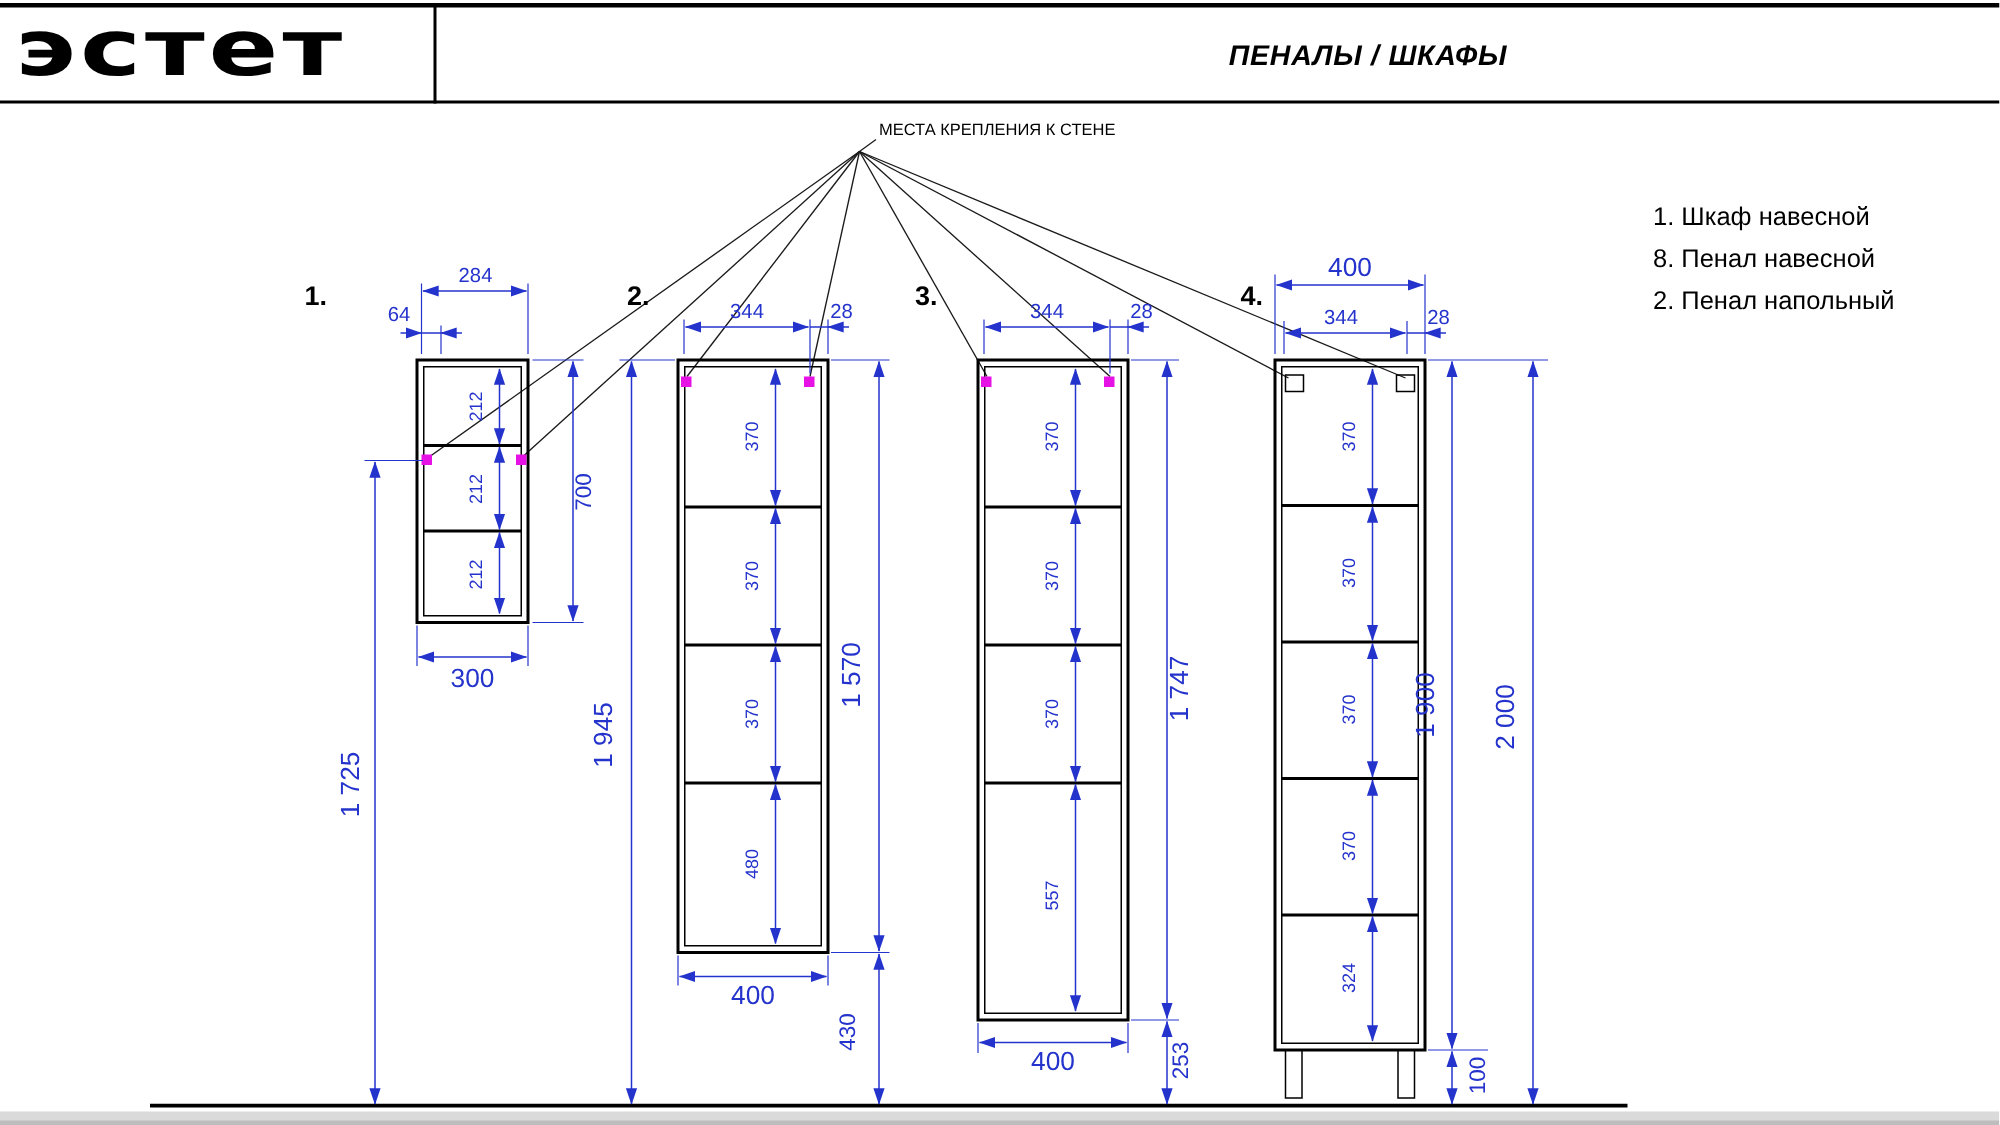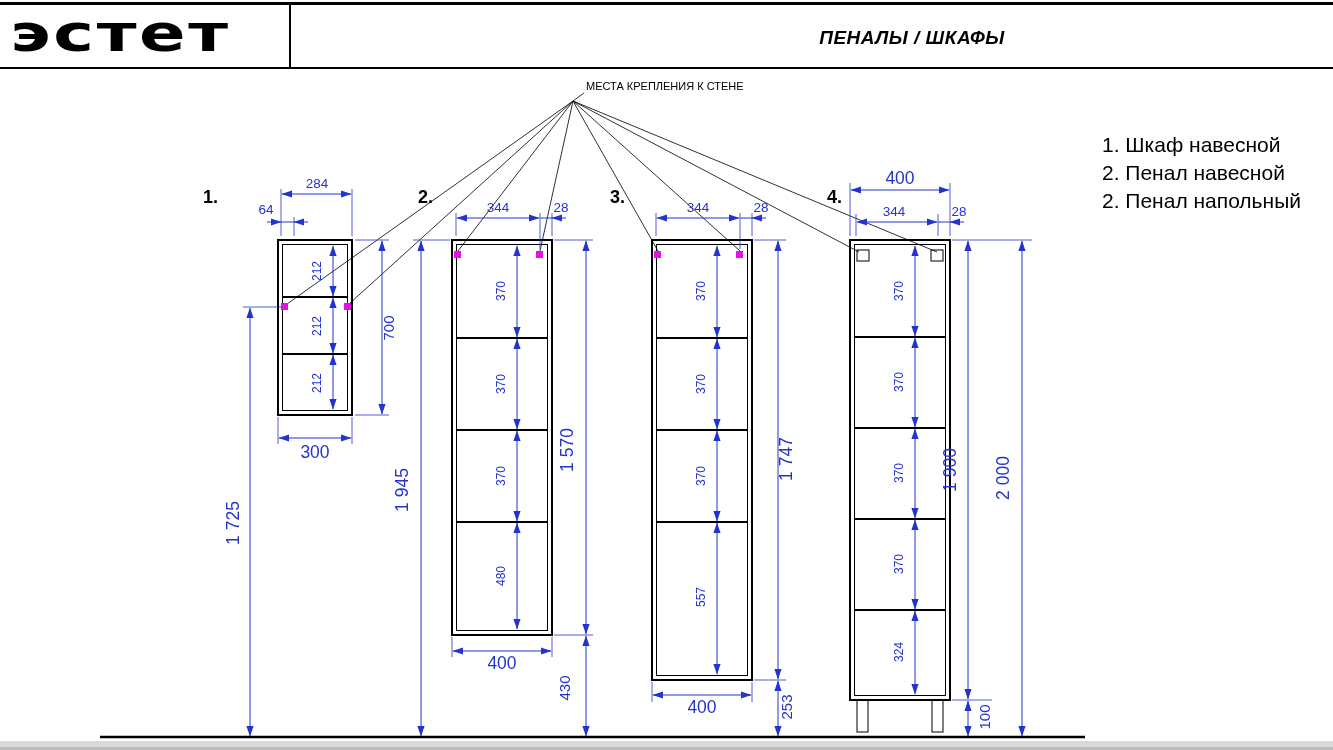--- a/index.html
+++ b/index.html
@@ -5,21 +5,21 @@
   *{box-sizing:border-box;margin:0;padding:0}
   html,body{width:1333px;height:750px}
   body{position:relative;background:#fff;overflow:hidden;font-family:"Liberation Sans",sans-serif;color:#000}
   .topline{position:absolute;left:0;top:2px;width:1333px;height:3px;background:#000}
   .hline{position:absolute;left:0;top:67px;width:1333px;height:2px;background:#000}
   .vline{position:absolute;left:289px;top:2px;width:2px;height:67px;background:#000}
   .logo{position:absolute;left:10px;top:6px;font-size:52px;font-weight:900;letter-spacing:2px;line-height:1.05;
         transform:scaleX(1.32);transform-origin:0 0;font-family:"DejaVu Sans",sans-serif}
   .title{position:absolute;left:290px;top:27px;width:1244px;text-align:center;font-size:19px;
          font-style:italic;font-weight:bold;letter-spacing:.5px}
-  .legend{position:absolute;left:1102px;top:131px;font-size:21px;line-height:28px}
+  .legend{position:absolute;left:1102px;top:131px;font-size:17px;line-height:28px}
   svg{position:absolute;left:0;top:0}
   .oline{fill:none;stroke:#000;stroke-width:2}
   .iline{fill:none;stroke:#000;stroke-width:1}
   .shelf{stroke:#000;stroke-width:2}
   .fan{stroke:#1a1a1a;stroke-width:0.9}
   .ext{stroke:#2433cc;stroke-width:0.8}
   .dim{stroke:#2433cc;stroke-width:1;fill:none}
   .mk{fill:#e511e5;stroke:none}
   text{font-family:"Liberation Sans",sans-serif}
   text.d{fill:#2433cc;text-anchor:middle}
@@ -34,21 +34,21 @@
 <body>
 
 <div class="topline"></div>
 <div class="vline"></div>
 <div class="hline"></div>
 <div class="logo">эстет</div>
 <div class="title">ПЕНАЛЫ / ШКАФЫ</div>
 
 <div class="legend">
   <div>1. Шкаф навесной</div>
-  <div>2. Пенал навесной</div>
+  <div>8. Пенал навесной</div>
   <div>2. Пенал напольный</div>
 </div>
 
 <svg width="1333" height="750" viewBox="0 0 1333 750">
   <defs>
     <marker id="arr" viewBox="0 0 10 8" refX="9.5" refY="4" markerWidth="11" markerHeight="9" markerUnits="userSpaceOnUse" orient="auto-start-reverse">
       <path d="M0,0.6 L10,4 L0,7.4 Z" fill="#2433cc"></path>
     </marker>
   </defs>
 

